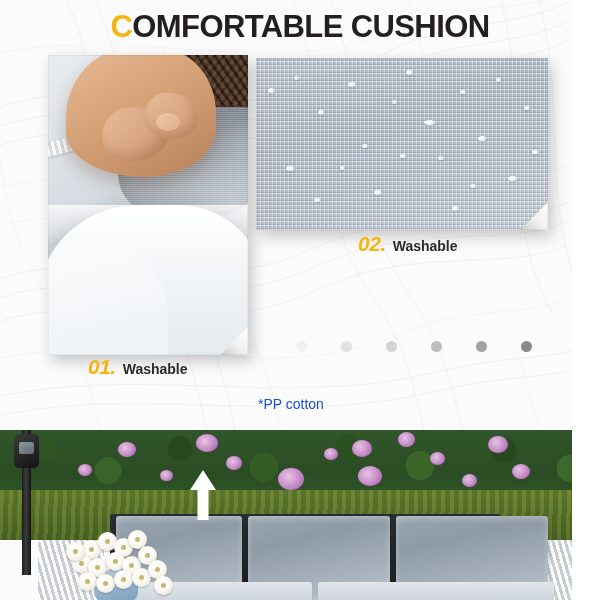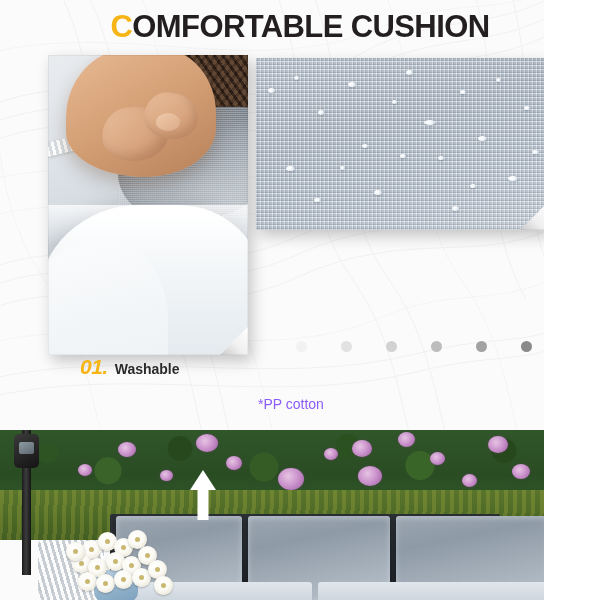--- a/index.html
+++ b/index.html
@@ -1,21 +1,21 @@
 <!DOCTYPE html>
 <html><head>
 <meta charset="utf-8">
 <style>
   html,body{margin:0;padding:0;}
   body{
     width:600px;height:600px;overflow:hidden;
     font-family:"Liberation Sans",sans-serif;
     background:#ffffff;
   }
-  #page{position:relative;width:544px;height:600px;overflow:hidden;background:#fdfdfd;}
+  #page{position:relative;width:544px;height:600px;overflow:hidden;background:#fdfdfd;padding-left:28px;}
 
   
   .bg-layer{position:absolute;inset:0;background:#fbfbfb;}
   .bg-veins{position:absolute;inset:0;opacity:.85;}
 
   
   .title-wrap{
     position:absolute;left:0;top:6px;width:600px;height:42px;
     display:flex;align-items:center;justify-content:center;
     letter-spacing:-.5px;
@@ -166,23 +166,23 @@
     position:absolute;left:115px;top:445px;
     font-size:20px;font-weight:700;color:#ffffff;letter-spacing:-.4px;
     text-shadow:0 1px 4px rgba(0,0,0,.45);white-space:nowrap;
   }
   .arrow{position:absolute;left:190px;top:470px;width:26px;height:50px;}
 
   
   .caption{position:absolute;white-space:nowrap;display:flex;align-items:baseline;}
   .cap-num{font-size:21px;font-weight:700;font-style:italic;color:#f6b514;letter-spacing:-.5px;}
   .cap-txt{font-size:14px;font-weight:700;color:#2a2a2a;margin-left:7px;}
-  #cap1{left:80px;top:355px;}
+  #cap1{left:88px;top:355px;}
   #cap2{left:358px;top:232px;}
-  .footnote{position:absolute;left:258px;top:396px;font-size:14px;color:#8b5cf6;white-space:nowrap;}
+  .footnote{position:absolute;left:258px;top:396px;font-size:14px;color:#1d4ed8;white-space:nowrap;}
 
   
   .dots{position:absolute;left:296px;top:341px;width:236px;height:12px;}
   .dot{position:absolute;top:0;width:11px;height:11px;border-radius:50%;}
 </style>
 </head>
 <body>
 
 <div id="page">
 
@@ -284,20 +284,24 @@
         <linearGradient id="cg2" x1="1" y1="0" x2="0" y2="1">
           <stop offset="0%" stop-color="#ffffff"></stop>
           <stop offset="55%" stop-color="#f0f0f0"></stop>
           <stop offset="100%" stop-color="#c9c9c9"></stop>
         </linearGradient>
       </defs>
     </svg>
     <div class="shadow"></div>
   </div>
 
+  <div class="caption" id="cap2">
+    <span class="cap-num">02.</span>
+    <span class="cap-txt">Washable</span>
+  </div>
   <div class="caption" id="cap1">
     <span class="cap-num">01.</span>
     <span class="cap-txt">Washable</span>
   </div>
 
   <div class="dots">
     <div class="dot" style="left: 0px; background: rgb(242, 242, 242);"></div>
     <div class="dot" style="left: 45px; background: rgb(226, 226, 226);"></div>
     <div class="dot" style="left: 90px; background: rgb(210, 210, 210);"></div>
     <div class="dot" style="left: 135px; background: rgb(189, 189, 189);"></div>

